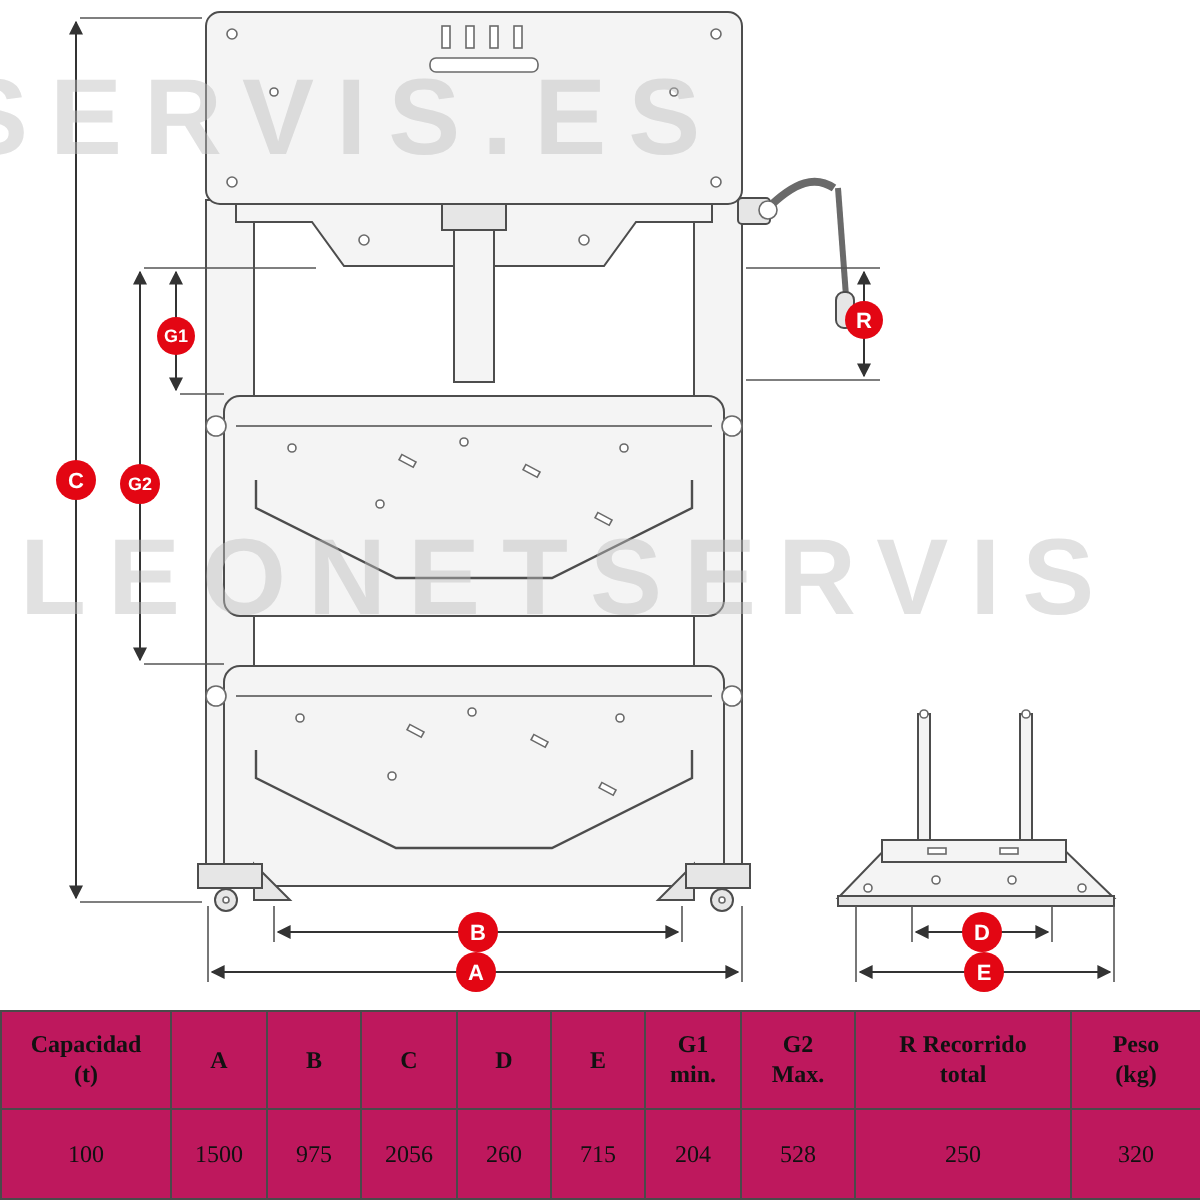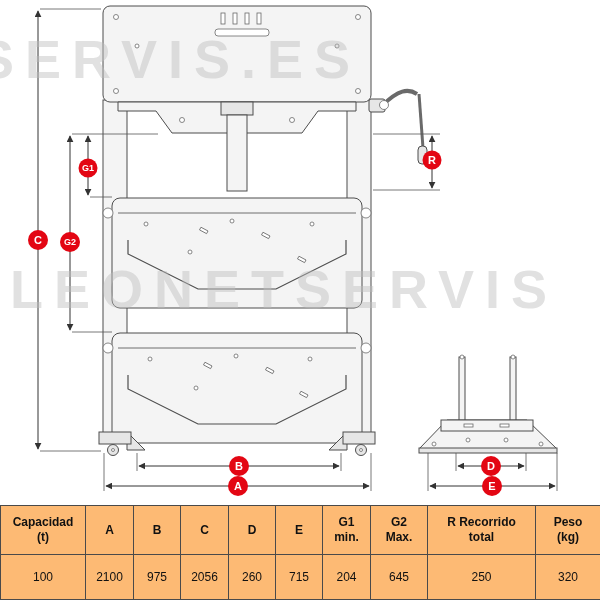--- a/index.html
+++ b/index.html
@@ -4,21 +4,21 @@
 <style>
   html,body{margin:0;padding:0;background:#fff;font-family:"Liberation Sans",sans-serif;}
   .page{position:relative;width:600px;height:600px;background:#fff;overflow:hidden;}
   .drawing{position:absolute;top:0;left:0;z-index:1;}
   .watermark{position:absolute;z-index:4;color:#bdbdbd;opacity:.45;font-weight:bold;
              white-space:nowrap;pointer-events:none;letter-spacing:11px;font-size:54px;}
   .wm-top{left:-22px;top:28px;}
   .wm-mid{left:-16px;top:258px;}
   .wm-bot{left:52px;top:486px;}
   table.spec{position:absolute;left:0;bottom:0;width:600px;height:94px;z-index:2;
-             border-collapse:collapse;table-layout:fixed;background:#fdba74;}
+             border-collapse:collapse;table-layout:fixed;background:#be185d;font-family:Liberation Serif, serif;}
   table.spec th,table.spec td{border:1px solid #4a4a4a;text-align:center;vertical-align:middle;
              font-size:12px;color:#111;padding:0;overflow:hidden;}
   table.spec thead tr{height:49px;}
   table.spec tbody tr{height:45px;}
   table.spec th{font-weight:bold;line-height:1.25;}
   .dimline{stroke:#333;stroke-width:1;fill:none;}
   .extline{stroke:#555;stroke-width:0.8;fill:none;}
   .part{stroke:#4d4d4d;stroke-width:1;fill:#f4f4f4;}
   .part2{stroke:#4d4d4d;stroke-width:1;fill:#e6e6e6;}
   .hole{stroke:#6a6a6a;stroke-width:0.8;fill:#ffffff;}
@@ -248,26 +248,26 @@
           </th>
         <th>
             <div>Peso</div>
             <div>(kg)</div>
           </th>
       </tr>
     </thead>
     <tbody>
       <tr>
         <td>100</td>
-        <td>2100</td>
+        <td>1500</td>
         <td>975</td>
         <td>2056</td>
         <td>260</td>
         <td>715</td>
         <td>204</td>
-        <td>645</td>
+        <td>528</td>
         <td>250</td>
         <td>320</td>
       </tr>
     </tbody>
   </table>
 
 </div>
 
 </body></html>

